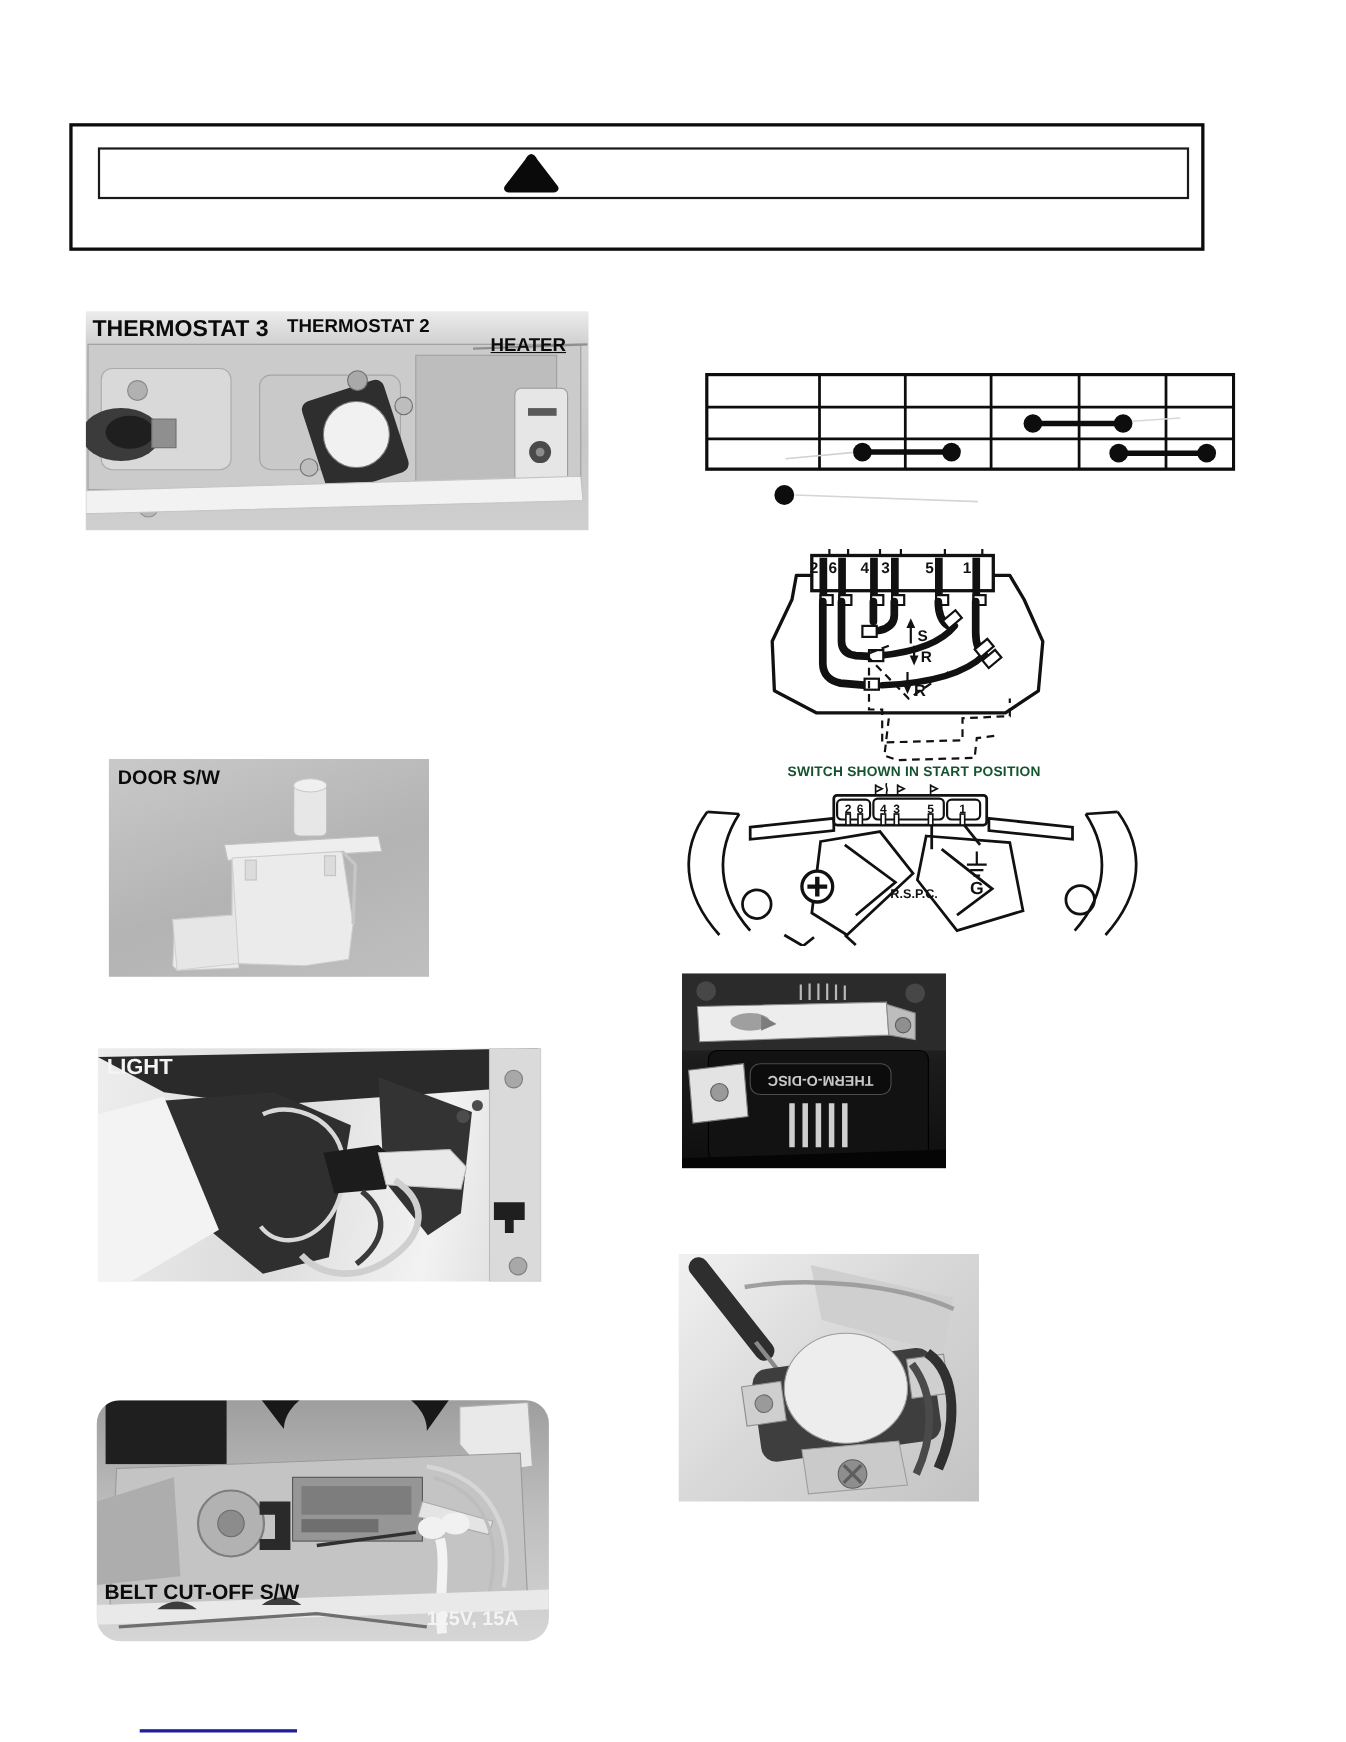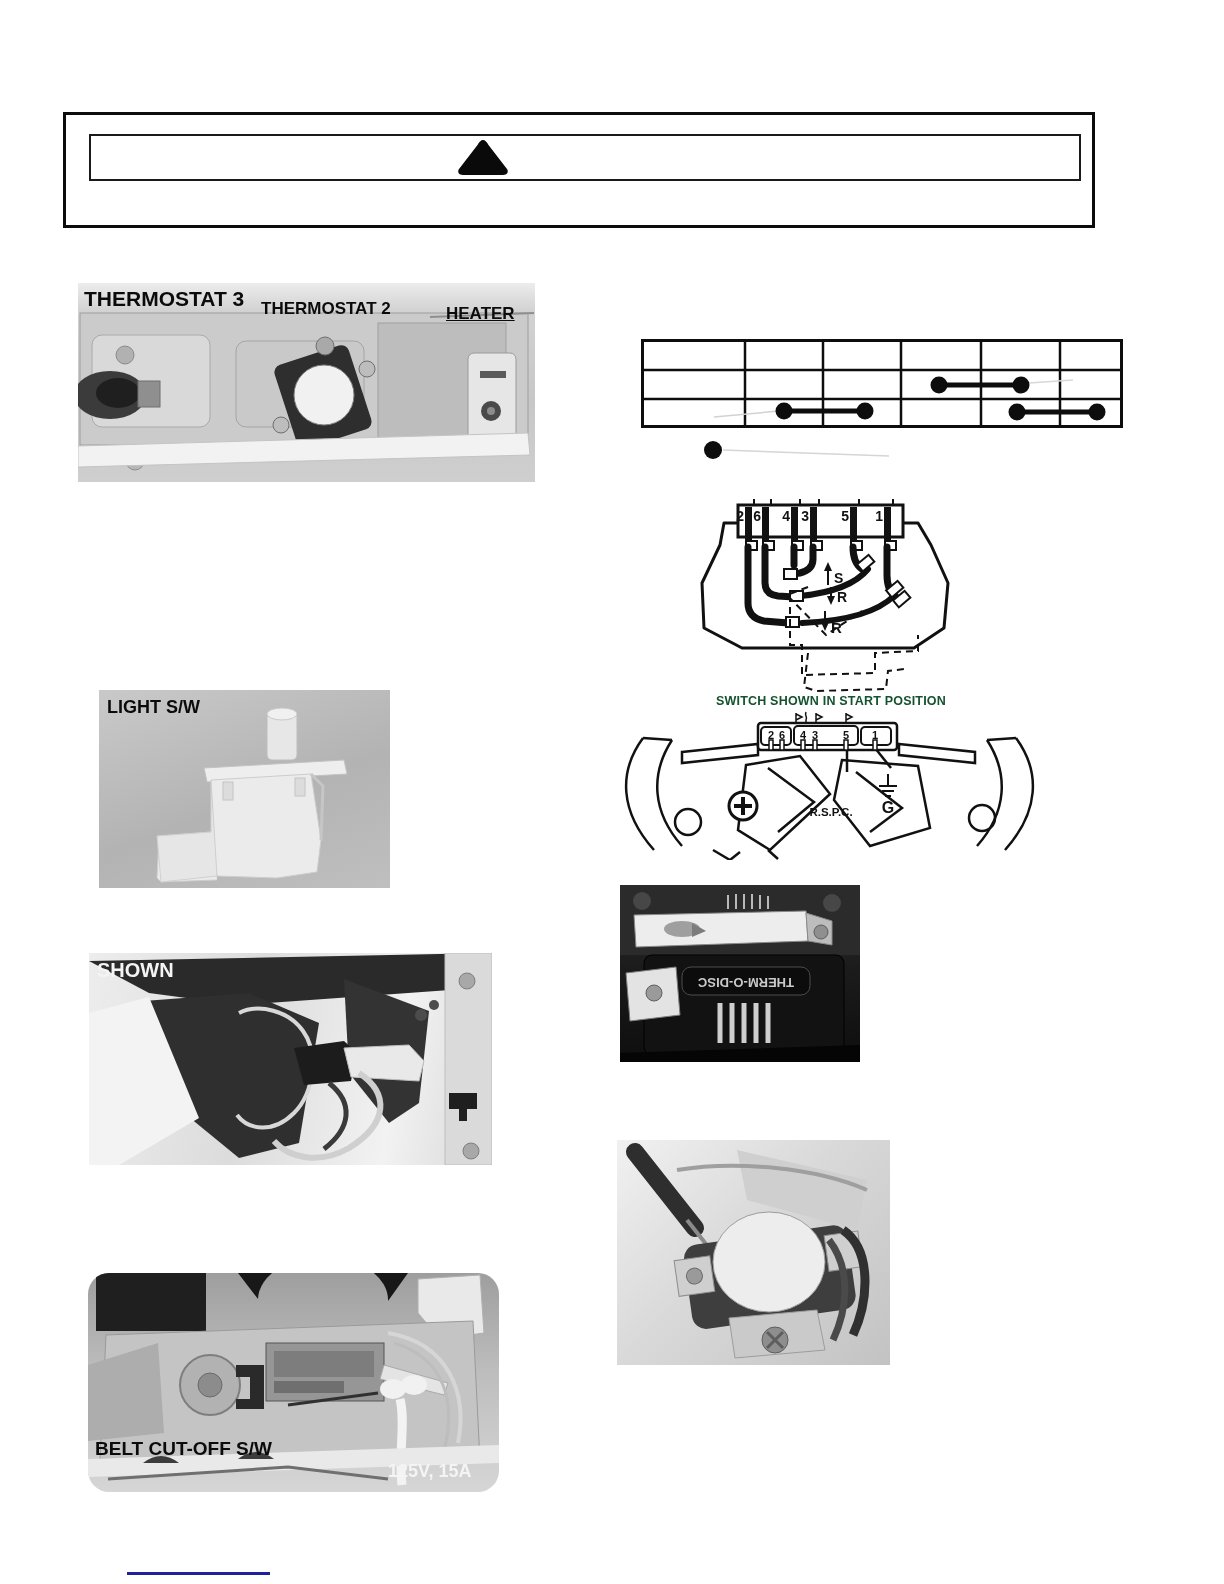--- a/index.html
+++ b/index.html
@@ -62,21 +62,21 @@
       </g>
       <rect x="390" y="70" width="48" height="100" rx="6" fill="#e6e6e6" stroke="#9b9b9b"></rect>
       <circle cx="413" cy="128" r="10" fill="#4a4a4a"></circle>
       <circle cx="413" cy="128" r="4" fill="#8c8c8c"></circle>
       <rect x="402" y="88" width="26" height="7" fill="#5a5a5a"></rect>
       <rect x="400" y="152" width="22" height="6" fill="#5a5a5a"></rect>
       <path d="M0 163 L450 150 L452 172 L0 184 Z" fill="#f2f2f2" stroke="#c4c4c4"></path>
       <path d="M352 34 L456 30" stroke="#8f8f8f" stroke-width="2" fill="none"></path>
     </svg>
     <div class="photo-label" style="left:6px;top:5px;font-size:21px;">THERMOSTAT 3</div>
-    <div class="photo-label" style="left:183px;top:5px;font-size:17px;margin-top:12px;">THERMOSTAT 2</div>
+    <div class="photo-label" style="left:183px;top:5px;font-size:17px;">THERMOSTAT 2</div>
     <div class="photo-label" style="left:368px;top:22px;font-size:17px;text-decoration:underline;">HEATER</div>
   </div>
 
   <svg class="abs" style="left:641px;top:339px;" width="482" height="131" viewBox="0 0 482 131">
     <rect x="1.5" y="1.5" width="479" height="86" fill="none" stroke="#0d0d0d" stroke-width="3"></rect>
     <line x1="104" y1="1" x2="104" y2="88" stroke="#0d0d0d" stroke-width="2.5"></line>
     <line x1="182" y1="1" x2="182" y2="88" stroke="#0d0d0d" stroke-width="2.5"></line>
     <line x1="260" y1="1" x2="260" y2="88" stroke="#0d0d0d" stroke-width="2.5"></line>
     <line x1="340" y1="1" x2="340" y2="88" stroke="#0d0d0d" stroke-width="2.5"></line>
     <line x1="419" y1="1" x2="419" y2="88" stroke="#0d0d0d" stroke-width="2.5"></line>
@@ -263,21 +263,21 @@
     <svg width="291" height="198" viewBox="0 0 291 198">
       <rect x="168" y="22" width="30" height="48" rx="5" fill="#e7e7e7" stroke="#bdbdbd"></rect>
       <ellipse cx="183" cy="24" rx="15" ry="6" fill="#f0f0f0" stroke="#c9c9c9"></ellipse>
       <path d="M105 78 L245 70 L248 84 L108 92 Z" fill="#eeeeee" stroke="#c2c2c2"></path>
       <path d="M112 90 L212 84 L222 150 L218 182 L178 188 L118 186 L112 142 L60 146 L58 188 L62 192 L118 190" fill="#ebebeb" stroke="#cccccc"></path>
       <path d="M58 146 L112 142 L112 90 L118 186 L62 192 Z" fill="#e6e6e6" stroke="#d0d0d0"></path>
       <path d="M212 84 L224 96 L222 150" fill="none" stroke="#c6c6c6" stroke-width="3"></path>
       <rect x="124" y="92" width="10" height="18" fill="#dcdcdc" stroke="#c4c4c4"></rect>
       <rect x="196" y="88" width="10" height="18" fill="#dcdcdc" stroke="#c4c4c4"></rect>
     </svg>
-    <div class="photo-label" style="left:8px;top:8px;font-size:18px;">LIGHT S/W</div>
+    <div class="photo-label" style="left:8px;top:8px;font-size:18px;">DOOR S/W</div>
   </div>
 
   <div class="abs photo" style="left:620px;top:885px;width:240px;height:177px;background:linear-gradient(180deg,#353535 0%,#1c1c1c 45%,#0e0e0e 100%);">
     <svg width="240" height="177" viewBox="0 0 240 177">
       <rect x="0" y="0" width="240" height="70" fill="#2b2b2b"></rect>
       <circle cx="22" cy="16" r="9" fill="#474747"></circle>
       <circle cx="212" cy="18" r="9" fill="#474747"></circle>
       <circle cx="214" cy="150" r="9" fill="#3d3d3d"></circle>
       <g stroke="#b9b9b9" stroke-width="2">
         <line x1="108" y1="10" x2="108" y2="24"></line>
@@ -319,21 +319,21 @@
       <path d="M255 95 L320 92 L335 108 L330 128 L262 124 Z" fill="#e9e9e9" stroke="#bdbdbd"></path>
       <path d="M270 120 C300 140 300 170 260 195 C230 212 200 205 185 188" fill="none" stroke="#cfcfcf" stroke-width="6"></path>
       <path d="M240 130 C265 150 262 175 235 196" fill="none" stroke="#3a3a3a" stroke-width="5"></path>
       <rect x="356" y="0" width="47" height="212" fill="#dadada" stroke="#bdbdbd"></rect>
       <circle cx="378" cy="28" r="8" fill="#a8a8a8" stroke="#7f7f7f"></circle>
       <circle cx="382" cy="198" r="8" fill="#a8a8a8" stroke="#7f7f7f"></circle>
       <path d="M360 140 h28 v16 h-10 v12 h-8 v-12 h-10 Z" fill="#1f1f1f"></path>
       <circle cx="332" cy="62" r="6" fill="#4c4c4c"></circle>
       <circle cx="345" cy="52" r="5" fill="#4c4c4c"></circle>
     </svg>
-    <div class="photo-label light" style="left:8px;top:7px;font-size:20px;">SHOWN</div>
+    <div class="photo-label light" style="left:8px;top:7px;font-size:20px;">LIGHT</div>
   </div>
 
   <div class="abs photo" style="left:617px;top:1140px;width:273px;height:225px;background:linear-gradient(135deg,#f1f1f1 0%,#d9d9d9 45%,#c3c3c3 100%);">
     <svg width="273" height="225" viewBox="0 0 273 225">
       <path d="M120 10 L250 40 L240 90 L130 60 Z" fill="#cfcfcf"></path>
       <path d="M60 30 C120 20 200 28 250 50" fill="none" stroke="#9f9f9f" stroke-width="4"></path>
       <line x1="18" y1="12" x2="78" y2="88" stroke="#2e2e2e" stroke-width="18" stroke-linecap="round"></line>
       <line x1="70" y1="80" x2="100" y2="118" stroke="#8a8a8a" stroke-width="4"></line>
       <g transform="rotate(-8 150 135)">
         <rect x="70" y="95" width="165" height="85" rx="14" fill="#3e3e3e"></rect>

